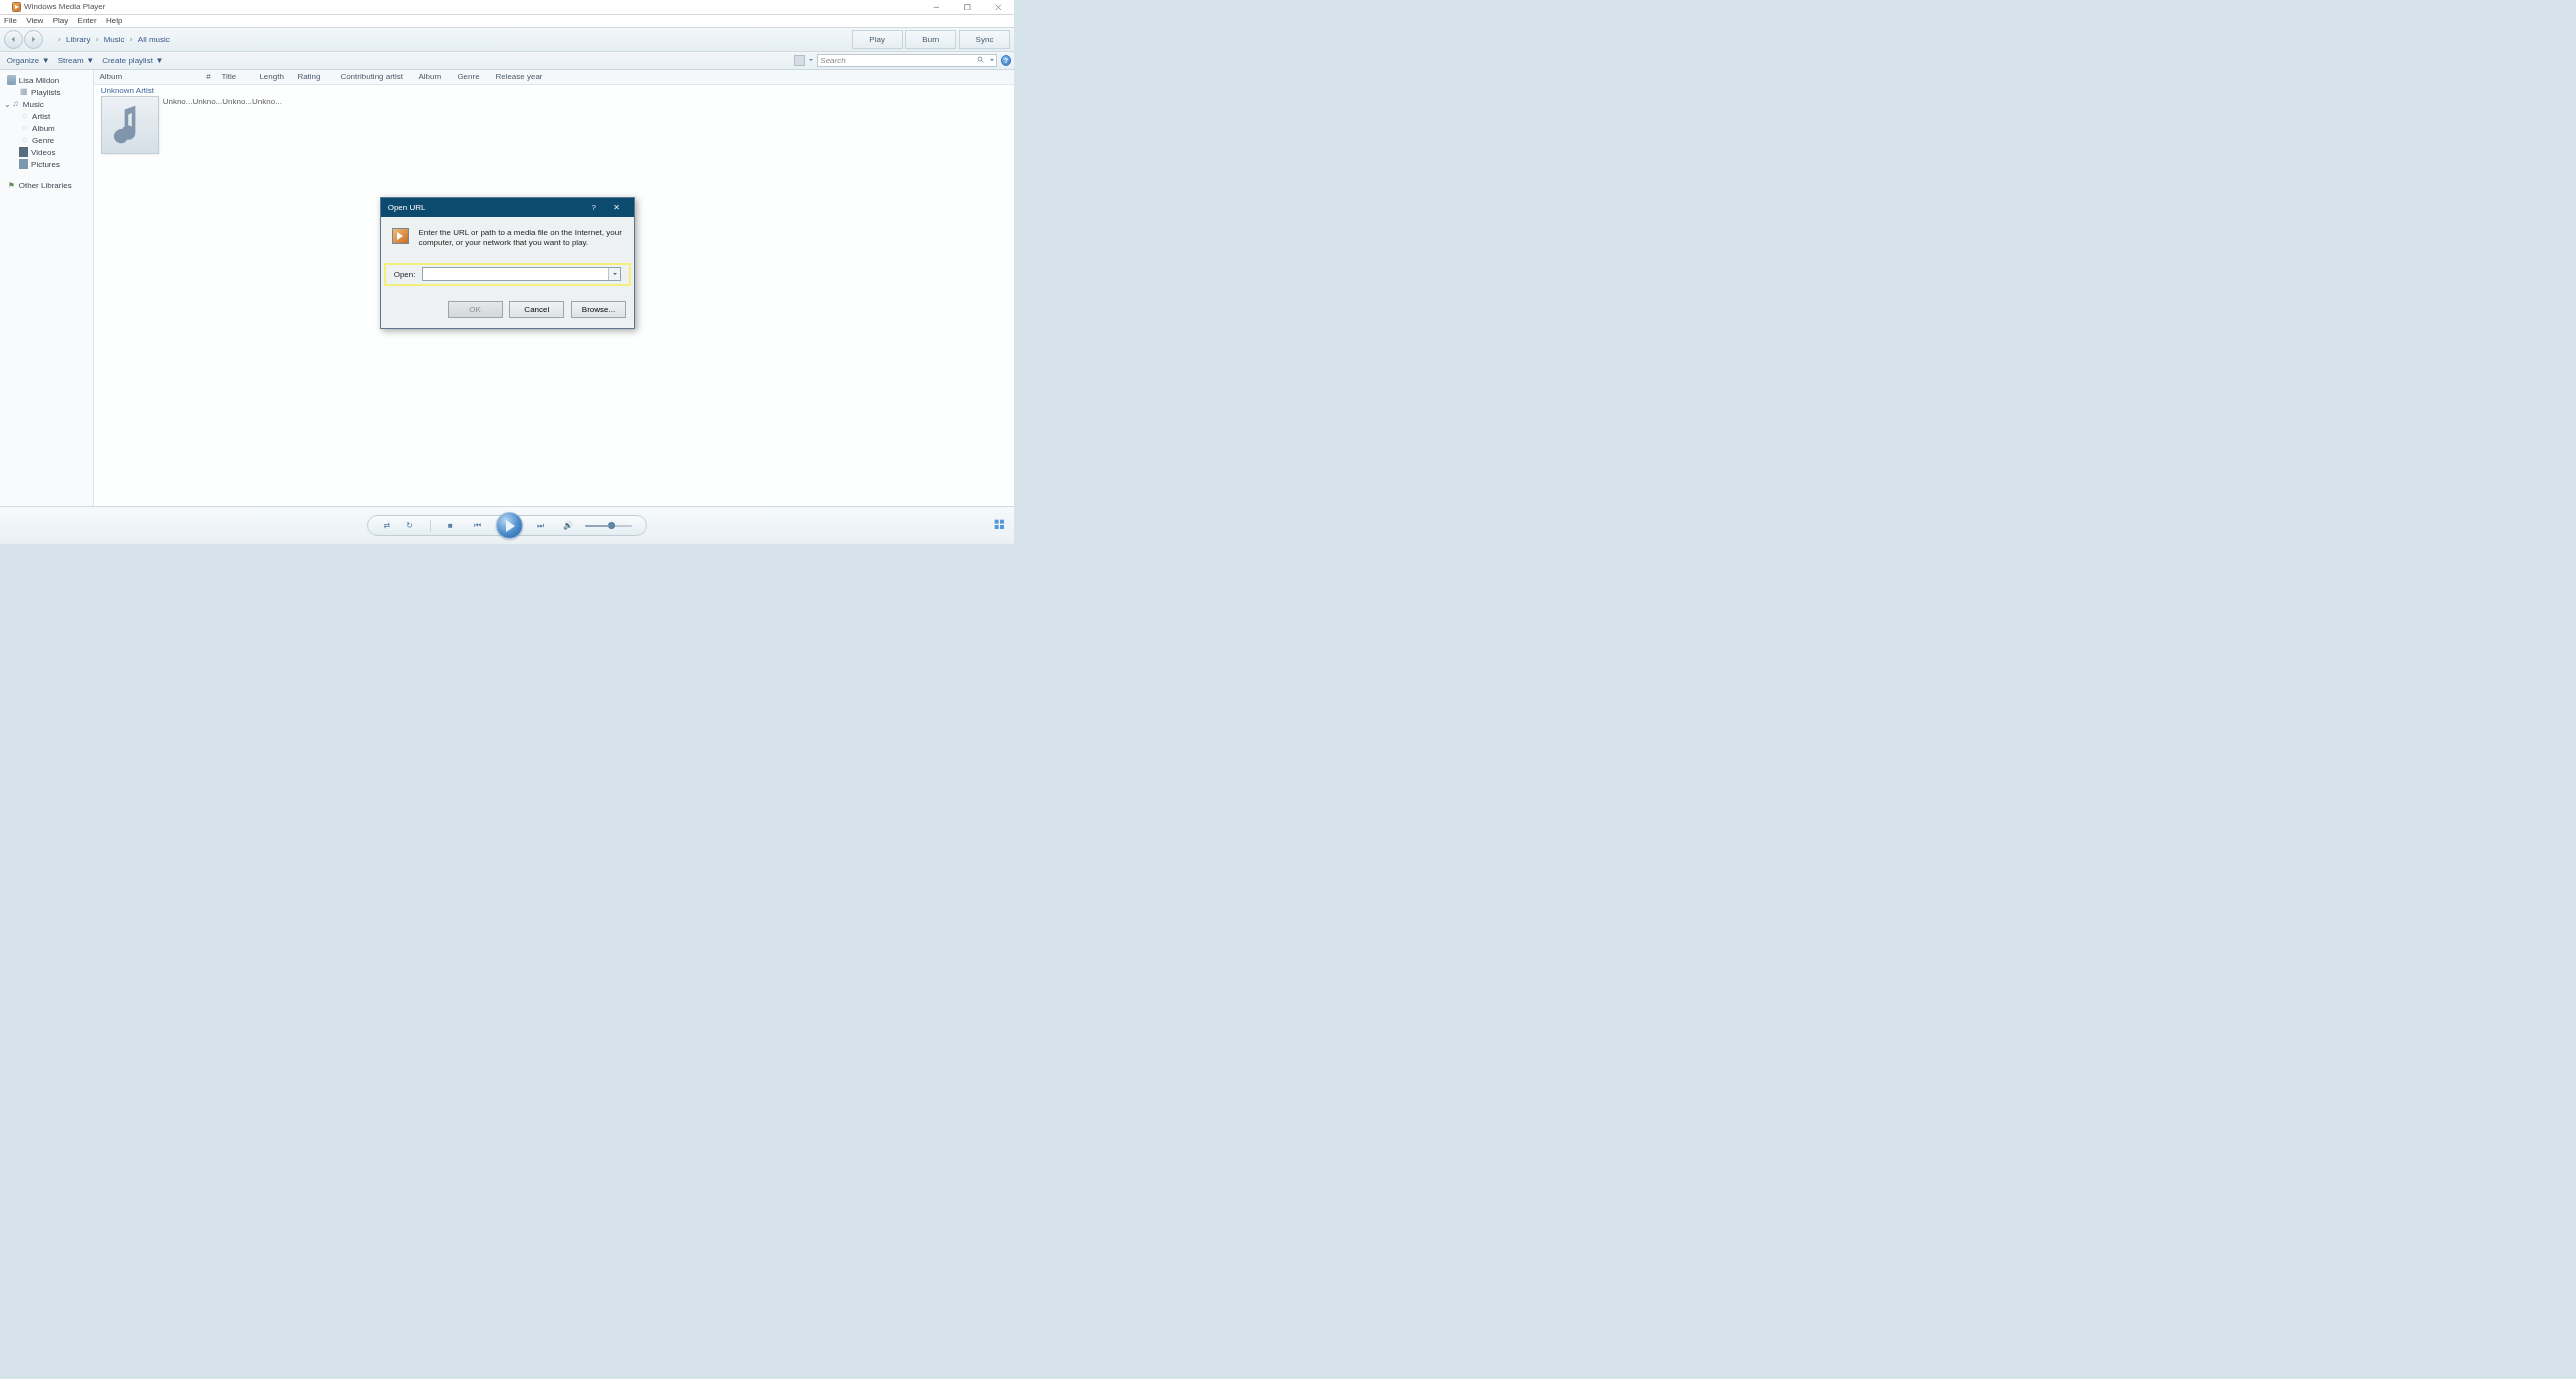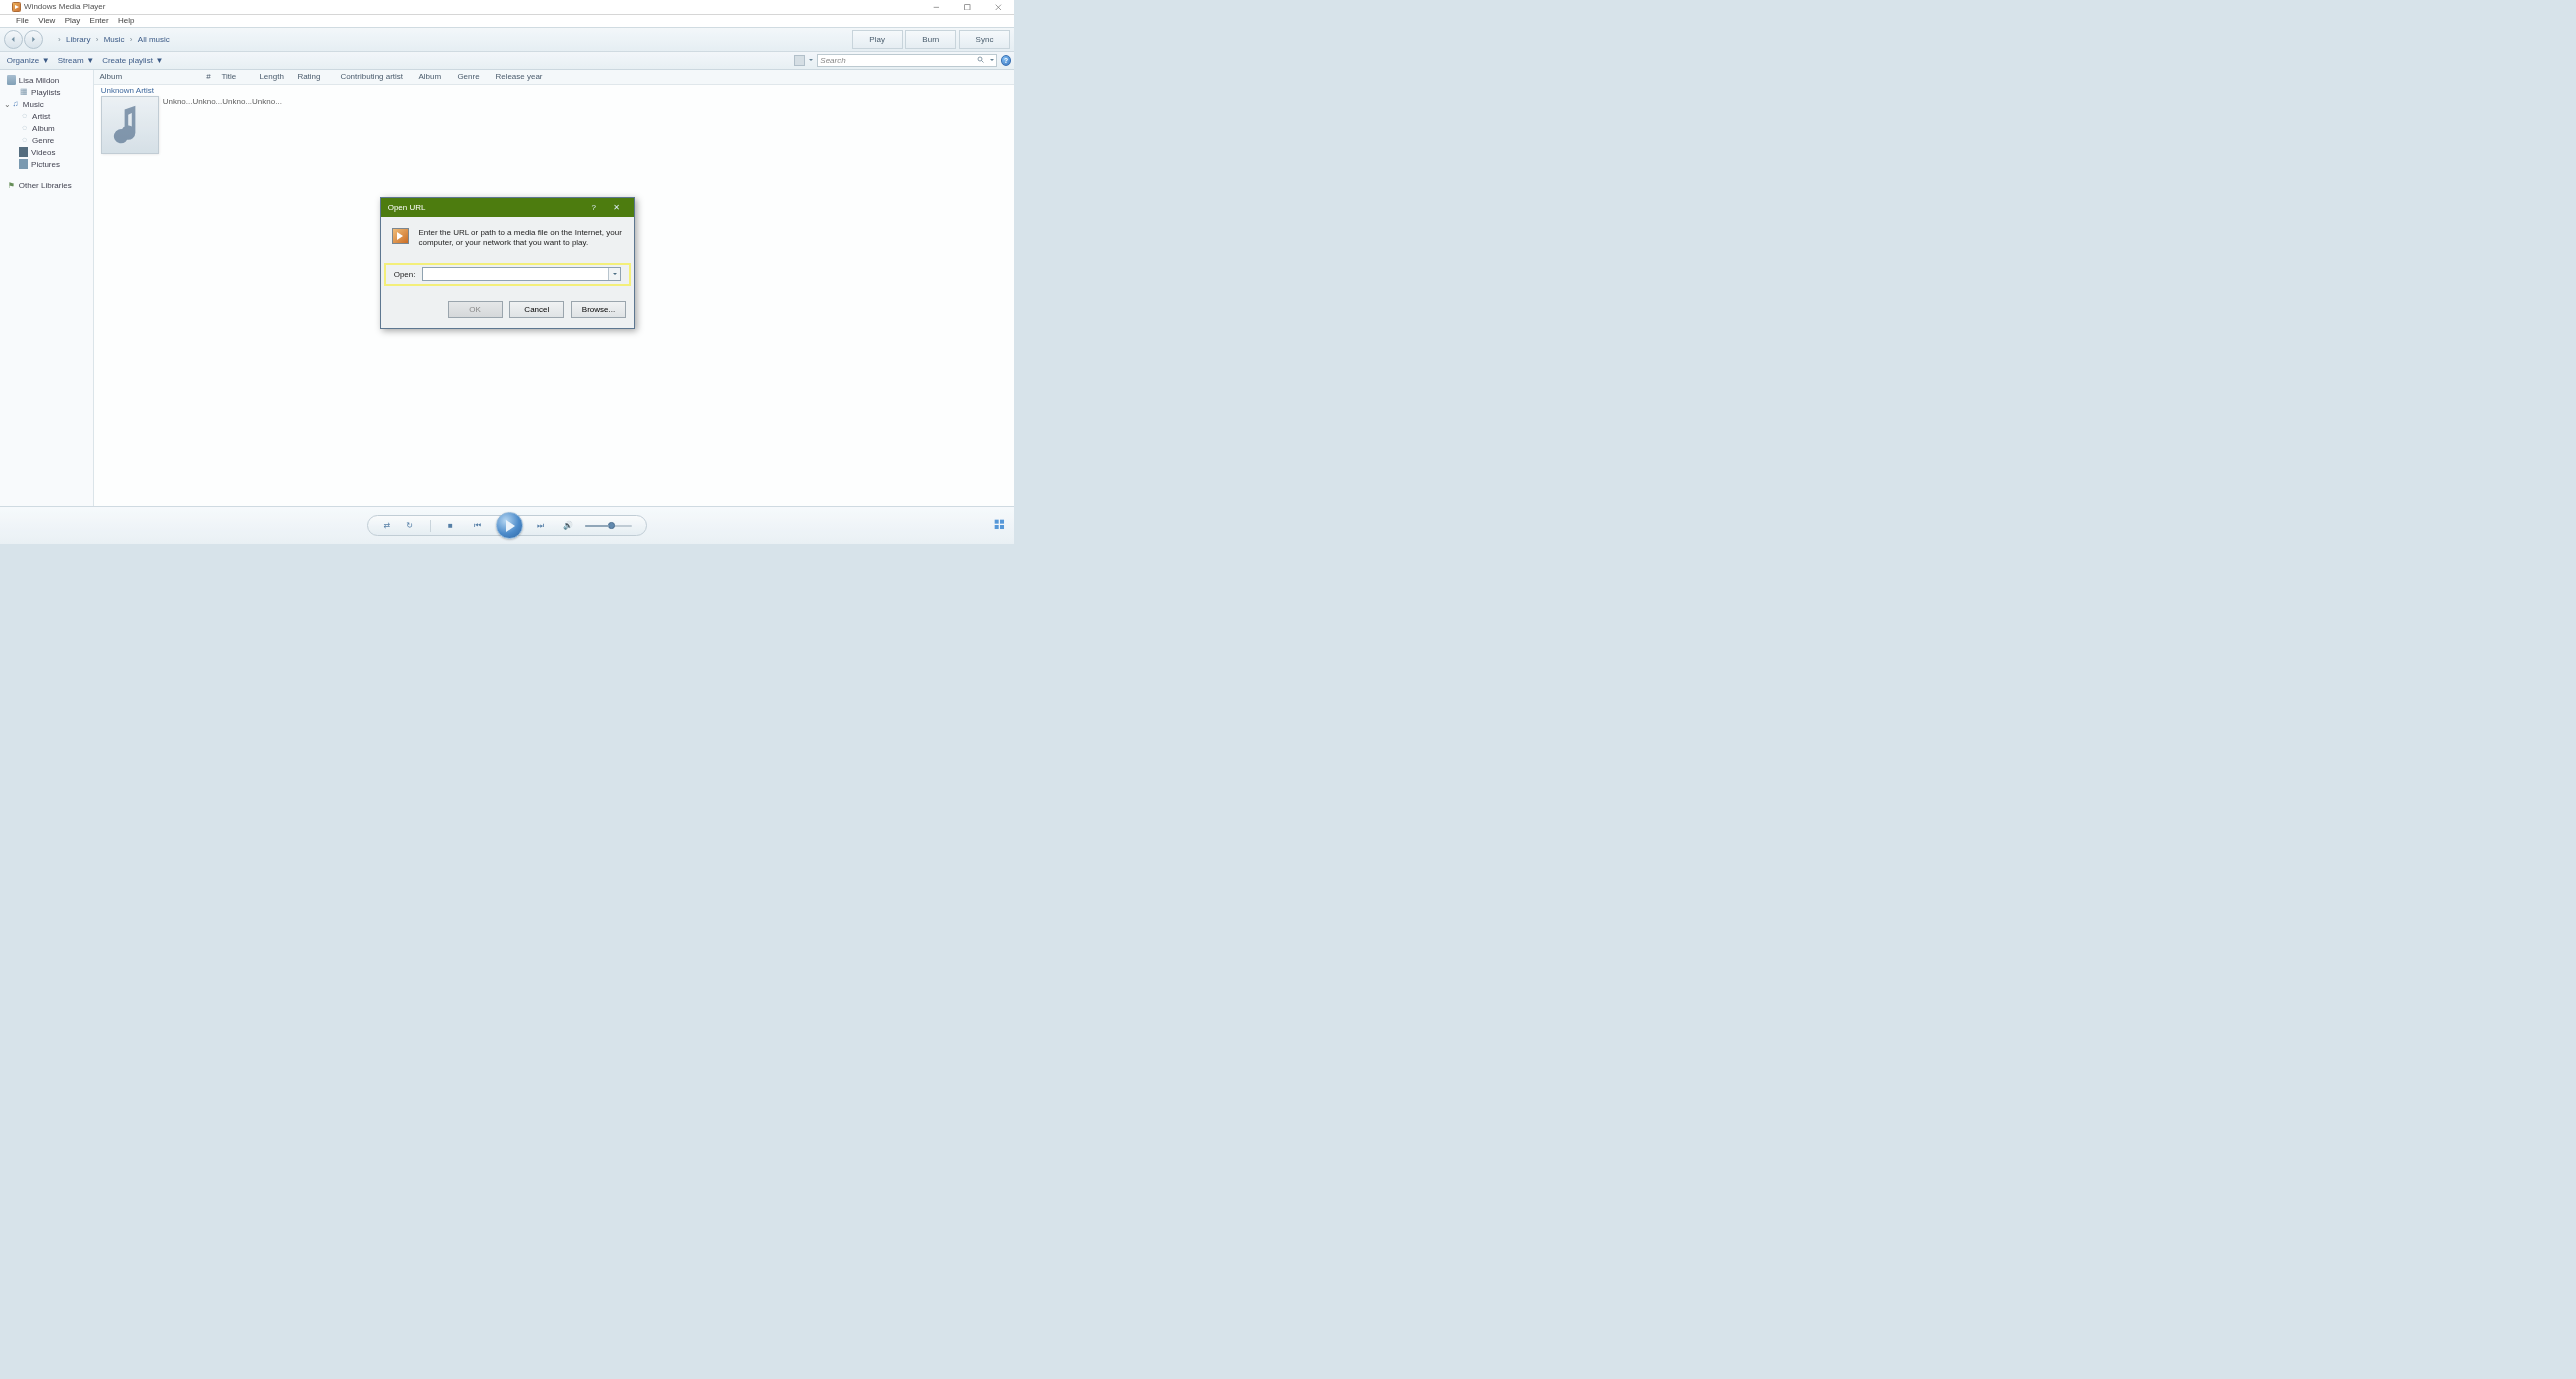--- a/index.html
+++ b/index.html
@@ -13,21 +13,21 @@
 
 .titlebar { height:14.8px; background:#fff; border-bottom:0.7px solid #d0d0d0; display:flex; align-items:center; padding-left:12px; }
 .titlebar .app-icon { width:9.4px; height:9.4px; background:linear-gradient(135deg,#e8a13c,#c35e17); border:0.7px solid #a15314; border-radius:1.3px; position:relative; margin-right:2.7px; }
 .titlebar .app-icon::after{content:"";position:absolute;left:2px;top:1.3px;border-left:4px solid #fff;border-top:2.7px solid transparent;border-bottom:2.7px solid transparent;}
 .titlebar .title { color:#333; }
 .winbtns { margin-left:auto; display:flex; }
 .winbtn { width:31px; height:14.8px; display:flex; align-items:center; justify-content:center; color:#555; }
 .winbtn svg{width:6.7px;height:6.7px;stroke:#555;stroke-width:1;}
 
 
-.menubar { height:13.4px; background:#fff; display:flex; align-items:center; gap:1.3px; padding:0 12px; border-bottom:0.7px solid #c9d6dd;}
+.menubar { height:13.4px; background:#fff; display:flex; align-items:center; gap:1.3px; padding:0 0; border-bottom:0.7px solid #c9d6dd;}
 .menubar span { padding:1.3px 4px; }
 
 
 .navbar { height:24px; display:flex; align-items:center; background:linear-gradient(#f1f6f9,#e2ecf2); border-bottom:0.7px solid #c7d4dc; padding:0 4px; }
 .navbtn { width:19px;height:19px;border-radius:50%;background:linear-gradient(#f3f7fa,#d2dee7);border:0.7px solid #a8bbc8;display:inline-flex;align-items:center;justify-content:center;color:#5a7d93;margin-right:1.3px;}
 .navbtn svg{width:8.7px;height:8.7px;fill:#5d7e94;}
 .crumbs { display:flex; align-items:center; color:#1a3e72; margin-left:9.4px;}
 .crumbs .sep { color:#6c7d88; padding:0 4px; }
 .crumbs a { color:#1a3e72; padding:1.3px 1.3px;}
 .tabs-right { margin-left:auto; display:flex; gap:2.7px;}
@@ -83,21 +83,21 @@
 .playbig::after{content:"";border-left:9.4px solid #e8f2fb;border-top:6px solid transparent;border-bottom:6px solid transparent;margin-left:2.7px;}
 .vol{ display:flex; align-items:center; gap:4px;}
 .vol .track{width:47px;height:2px;background:#b5c3cd;position:relative;border-radius:1.3px;}
 .vol .track::after{content:"";width:50%;height:2px;background:#7e98ad;position:absolute;left:0;top:0;border-radius:1.3px;}
 .vol .thumbt{width:6.7px;height:6.7px;border-radius:50%;background:#4876a1;border:0.7px solid #2e587e;position:absolute;left:48%;top:-2.7px;}
 .switchview{ position:absolute; right:9.4px; color:#3b87d2;}
 .switchview svg{width:10.7px;height:10.7px;fill:#3b87d2;}
 
 
 .dialog{ position:absolute; left:380px; top:197px; width:255px; background:#eef1f2; border:0.7px solid #5d7790; box-shadow:2px 2px 6.7px rgba(0,0,0,.35); z-index:30;}
-.dialog .dtitle{ height:19px; background:#4d7c0f; color:#fff; display:flex; align-items:center; padding:0 6.7px;}
+.dialog .dtitle{ height:19px; background:#0c4a6e; color:#fff; display:flex; align-items:center; padding:0 6.7px;}
 .dialog .dtitle .icons{margin-left:auto;display:flex;gap:1.3px;}
 .dialog .dtitle .dicon{width:21.5px;height:19px;display:flex;align-items:center;justify-content:center;color:#dfeefa;}
 .dialog .dbody{ padding:10.7px 10.7px 9.4px 10.7px; display:flex; gap:9.4px;}
 .dialog .dlogo{ width:17.4px;height:16px;display:inline-block;border:0.7px solid #7b8790;background:linear-gradient(135deg,#f0bd79,#cb6d24);position:relative;flex-shrink:0;}
 .dialog .dlogo::after{content:"";position:absolute;left:4.7px;top:3.4px;border-left:6.7px solid #fff;border-top:4px solid transparent;border-bottom:4px solid transparent;}
 .dialog .desc{ color:#222; line-height:1.35;}
 .dialog .drow{ padding:2.7px 8px 2.7px 8px; display:flex; align-items:center; border:2px solid #f3ef7a; margin:4px 2.7px 2.7px 2.7px;}
 .dialog .drow label{ margin-right:6.7px;}
 .dialog .combo{ flex:1; height:14px; border:0.7px solid #8fa2b0; background:#fff; position:relative;}
 .dialog .combo input{width:calc(100% - 12px);height:100%;border:0;outline:0;padding:0 2.7px;}

